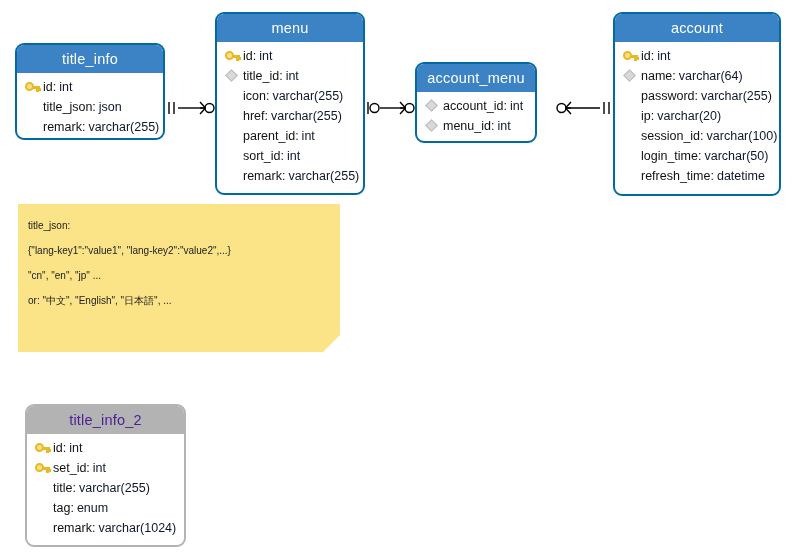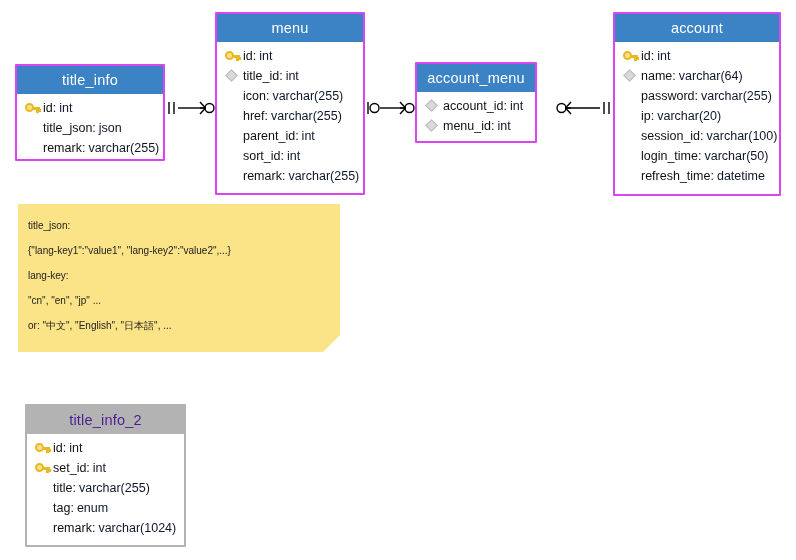--- a/index.html
+++ b/index.html
@@ -20,22 +20,22 @@
     position: absolute;
     inset: 0;
     width: 796px;
     height: 560px;
   }
 
   
   .entity {
     position: absolute;
     box-sizing: border-box;
-    border-radius: 1px;
-    border: 2px solid #d946ef;
+    border-radius: 9px;
+    border: 2px solid #0369a1;
     background: #ffffff;
     overflow: hidden;
   }
   .entity.gray {
     border-color: #b3b3b3;
   }
 
   .entity-header {
     height: 28px;
     line-height: 28px;
@@ -203,21 +203,21 @@
       <circle cx="561.5" cy="108" r="4.5" class="rel-circle"></circle>
       <line x1="565.5" y1="108" x2="571" y2="102" class="rel-line"></line>
       <line x1="565.5" y1="108" x2="571" y2="114" class="rel-line"></line>
       <line x1="565.5" y1="108" x2="571" y2="108" class="rel-line"></line>
       <line x1="609" y1="102" x2="609" y2="114" class="rel-line"></line>
       <line x1="604" y1="102" x2="604" y2="114" class="rel-line"></line>
       <line x1="567" y1="108" x2="600" y2="108" class="rel-line"></line>
     </svg>
 
   <div id="entity-layer">
-      <div class="entity" style="left: 15px; top: 64px; width: 150px; height: 97px;">
+      <div class="entity" style="left: 15px; top: 43px; width: 150px; height: 97px;">
         <div class="entity-header">title_info</div>
         <div class="entity-body">
           <div class="attr">
             <span class="attr-marker">
               <span class="ico-key">
                 <span class="ring"></span>
                 <span class="shaft"></span>
                 <span class="tooth1"></span>
                 <span class="tooth2"></span>
               </span>
@@ -421,20 +421,19 @@
             <span class="attr-type">varchar(1024)</span>
           </div>
         </div>
       </div>
     </div>
 
   <div class="note" id="note-box" style="left: 18px; top: 204px; width: 322px; height: 148px;">
     <div class="note-text" id="note-text">
         <div>title_json:</div>
         <div>{"lang-key1":"value1", "lang-key2":"value2",...}</div>
-        <div>lang-key:</div>
         <div>"cn", "en", "jp" ...</div>
         <div>or: "中文", "English", "日本語", ...</div>
       </div>
     <div class="note-fold"></div>
   </div>
 
 </div>
 
 </body></html>

